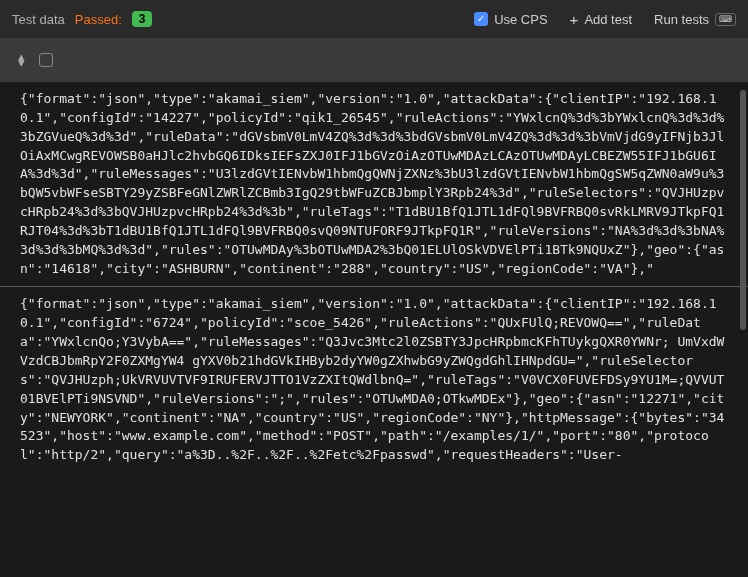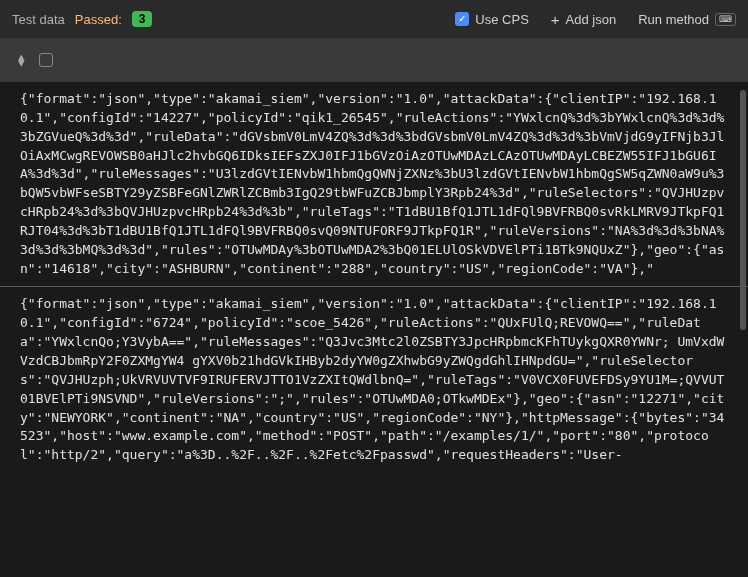--- a/index.html
+++ b/index.html
@@ -27,21 +27,21 @@
     .header-left {
       display: flex;
       align-items: center;
       gap: 10px;
       flex: 1;
     }
     .title {
       color: #b0b0b0;
     }
     .passed {
-      color: #fdba74;
+      color: #f97316;
     }
     .badge {
       background: #3fb950;
       color: #000;
       padding: 1px 7px;
       border-radius: 4px;
       font-weight: 600;
       font-size: 12px;
     }
     .header-right {
@@ -150,24 +150,24 @@
   </div>
   <div class="header-right">
     <div class="checkbox-item">
       <span class="checkbox checked">
         <span class="checkmark">✓</span>
       </span>
       <span>Use CPS</span>
     </div>
     <div class="action-item">
       <span class="plus-icon">+</span>
-      <span>Add json</span>
+      <span>Add test</span>
     </div>
     <div class="action-item">
-      <span>Run method</span>
+      <span>Run tests</span>
       <span class="kbd-icon">⌨</span>
     </div>
   </div>
 </div>
 
 <div class="subheader">
   <span class="sort-icon">
     <span>▴</span>
       <span>▾</span>
   </span>

